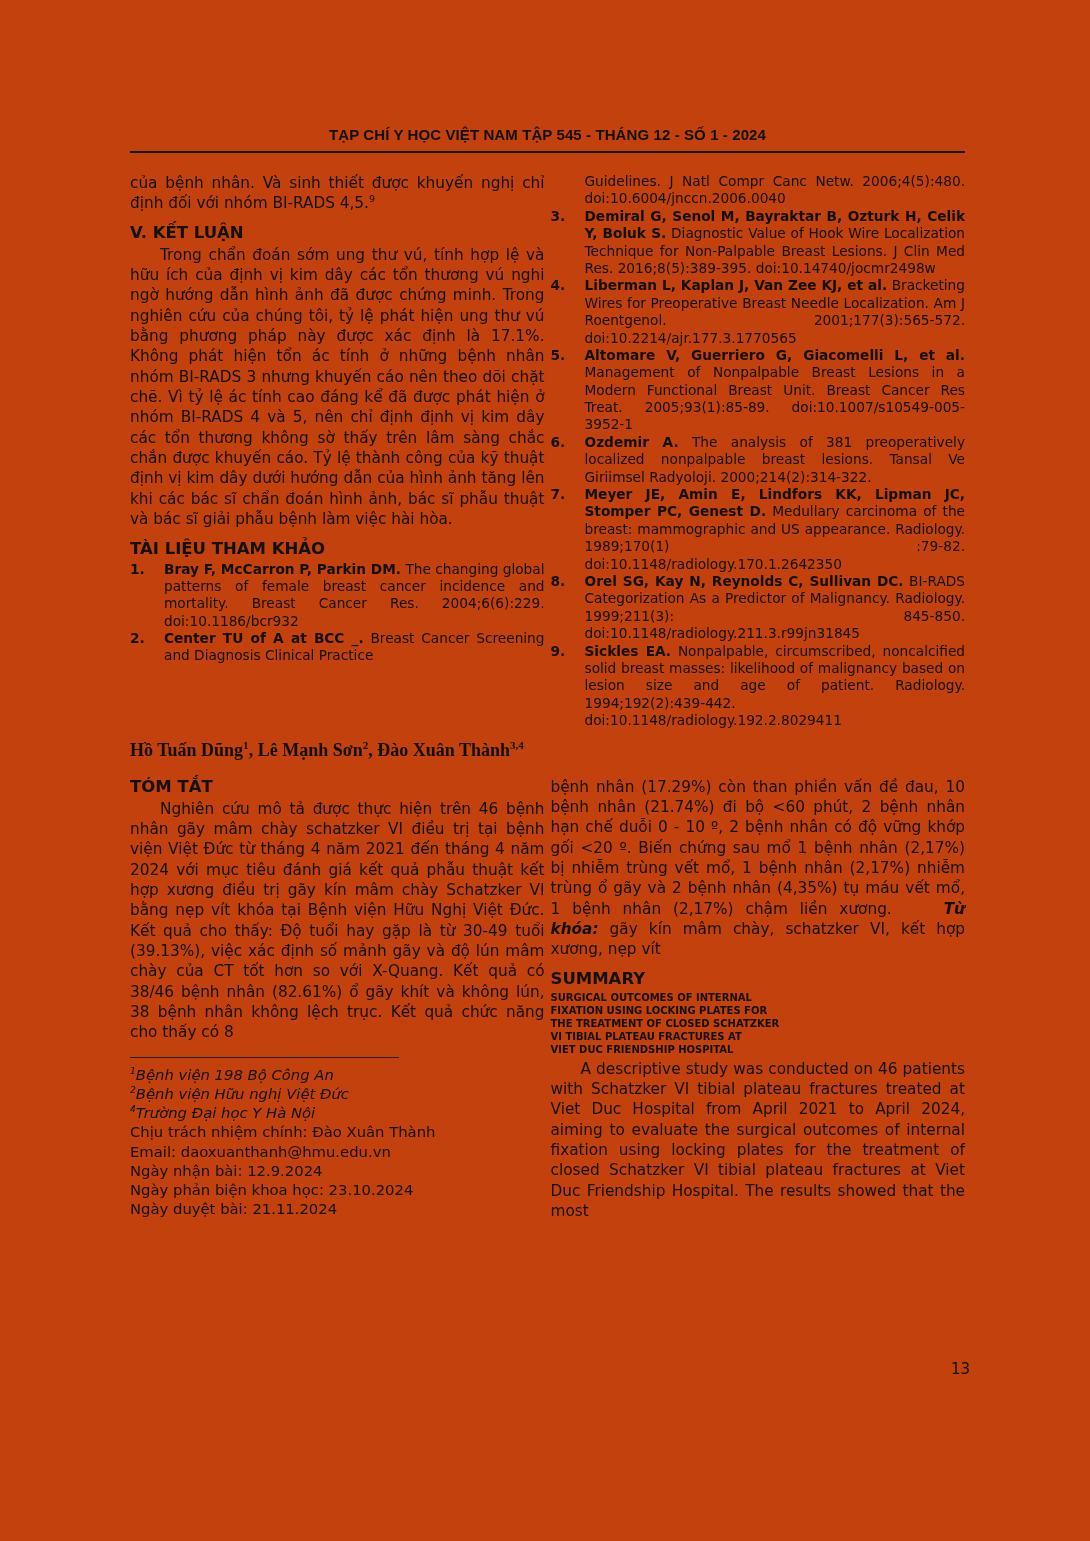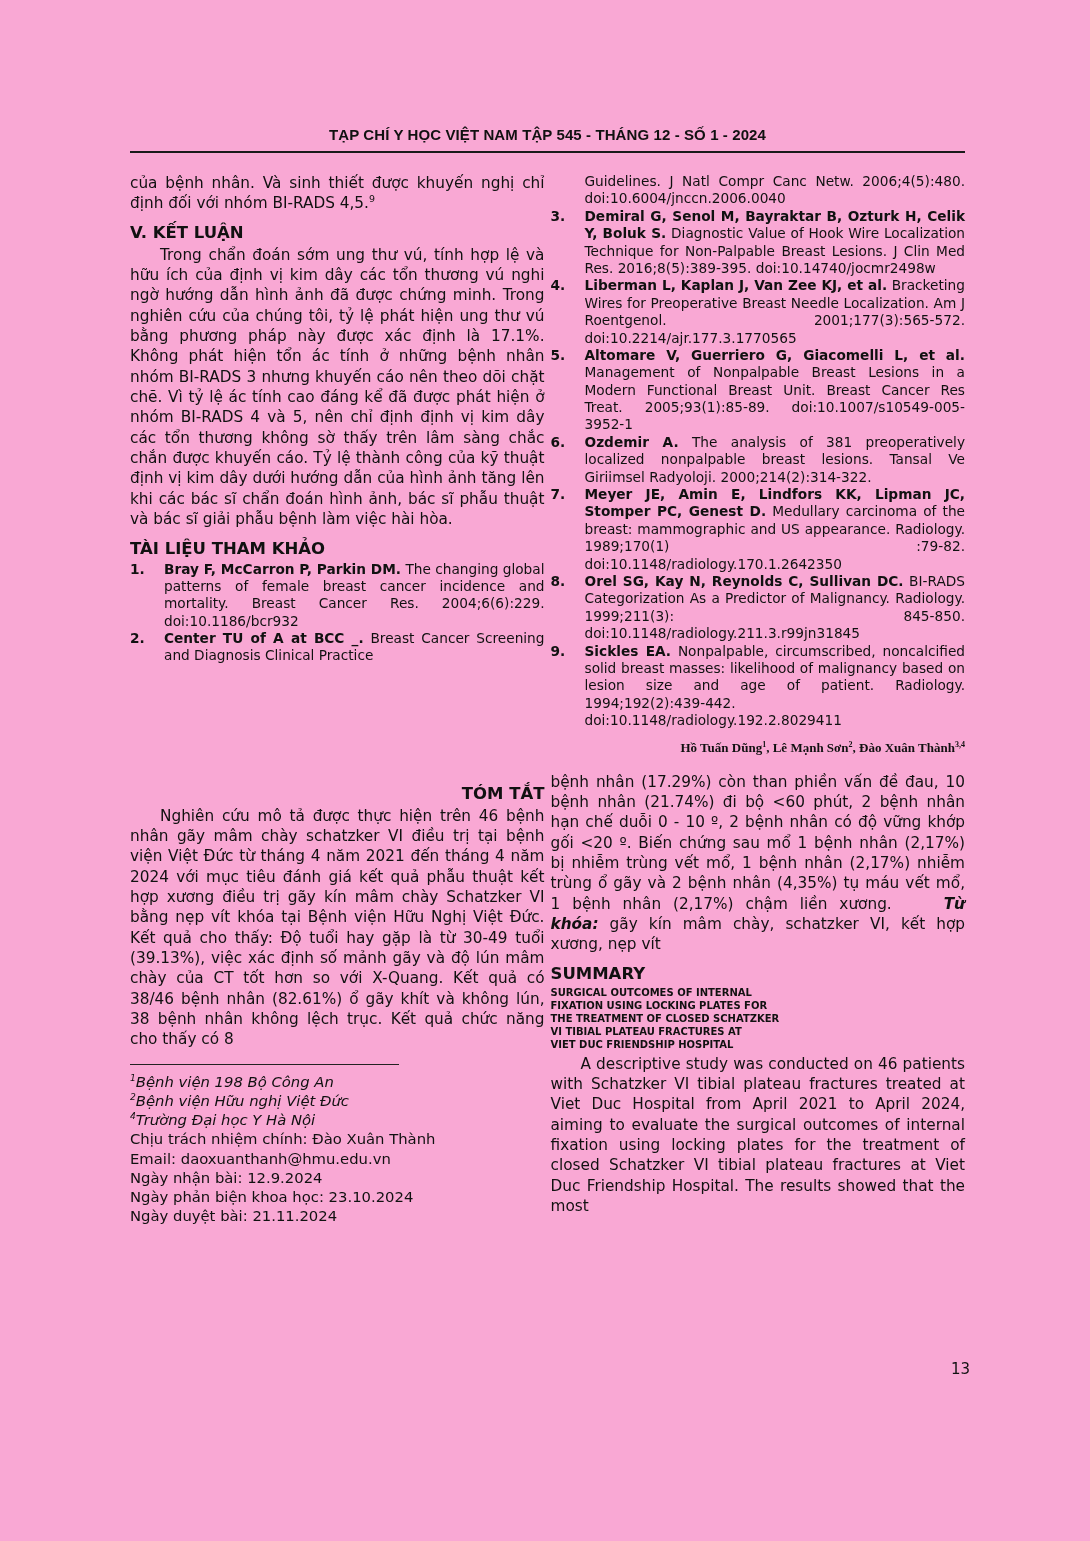--- a/index.html
+++ b/index.html
@@ -1,20 +1,20 @@
 <!DOCTYPE html>
 <html><head>
 <meta charset="utf-8">
 <style>
   html, body { margin: 0; padding: 0; background: #ffffff; }
   .page {
     position: relative;
     width: 1090px;
     height: 1541px;
-    background: #f9a8d4;
+    background: #c2410c;
     box-sizing: border-box;
     padding: 126px 125px 0 130px;
     color: #111;
     font-family: "DejaVu Sans", sans-serif;
     overflow: hidden;
   }
   .journal-header {
     text-align: center;
     font-weight: bold;
     font-size: 15px;
@@ -32,42 +32,42 @@
     line-height: 1.33;
     text-align: justify;
     margin: 0;
   }
   .indent { text-indent: 30px; }
   .section-heading {
     font-size: 16.5px;
     font-weight: bold;
     margin: 9px 0 3px 0;
   }
-  .section-heading.first { margin-top: 12px; text-align: right; }
+  .section-heading.first { margin-top: 0; }
   sup { font-size: 0.62em; line-height: 0; }
   .ref-list { font-size: 13.7px; line-height: 1.27; }
   .ref-item { position: relative; padding-left: 34px; text-align: justify; }
   .ref-num { position: absolute; left: 0; top: 0; font-weight: bold; }
   .ref-authors { font-weight: bold; }
   .ref-cont { padding-left: 34px; text-align: justify; }
   .article-title {
     margin-top: 30px;
     text-align: center;
     font-family: "Liberation Serif", serif;
     font-weight: bold;
     font-size: 23px;
     line-height: 1.3;
     letter-spacing: 0.2px;
   }
   .authors-line {
     margin-top: 10px;
-    text-align: right;
+    text-align: left;
     font-family: "Liberation Serif", serif;
     font-weight: bold;
-    font-size: 13px;
+    font-size: 18px;
   }
   .footnote-divider {
     border: none;
     border-top: 1.5px solid #222;
     width: 65%;
     margin: 14px 0 7px 0;
   }
   .footnotes { font-size: 14.8px; line-height: 1.3; }
   .fn-aff { font-style: italic; }
   .kw-label { font-weight: bold; font-style: italic; margin-left: 40px; }

